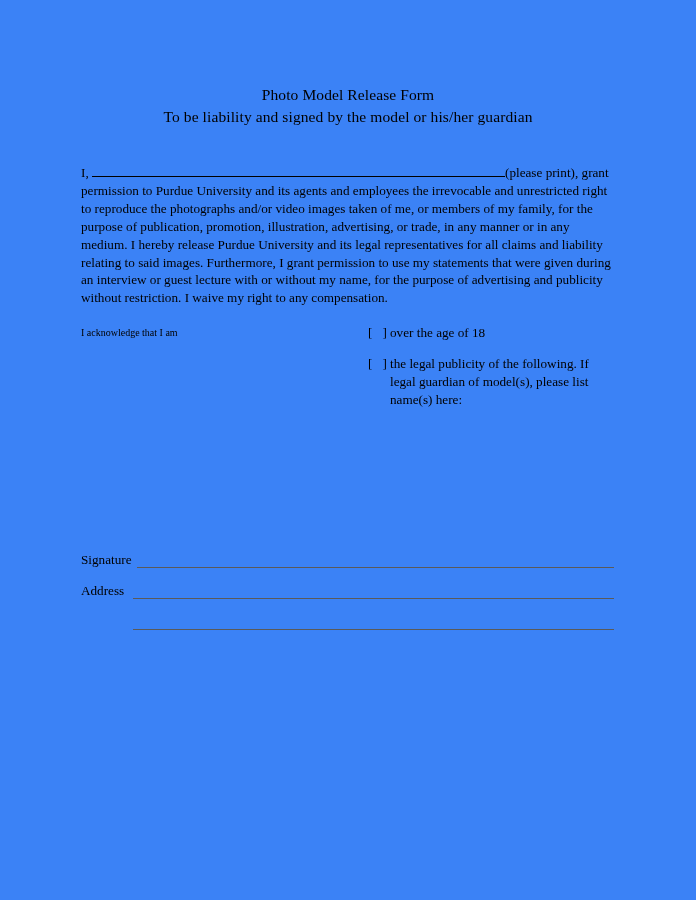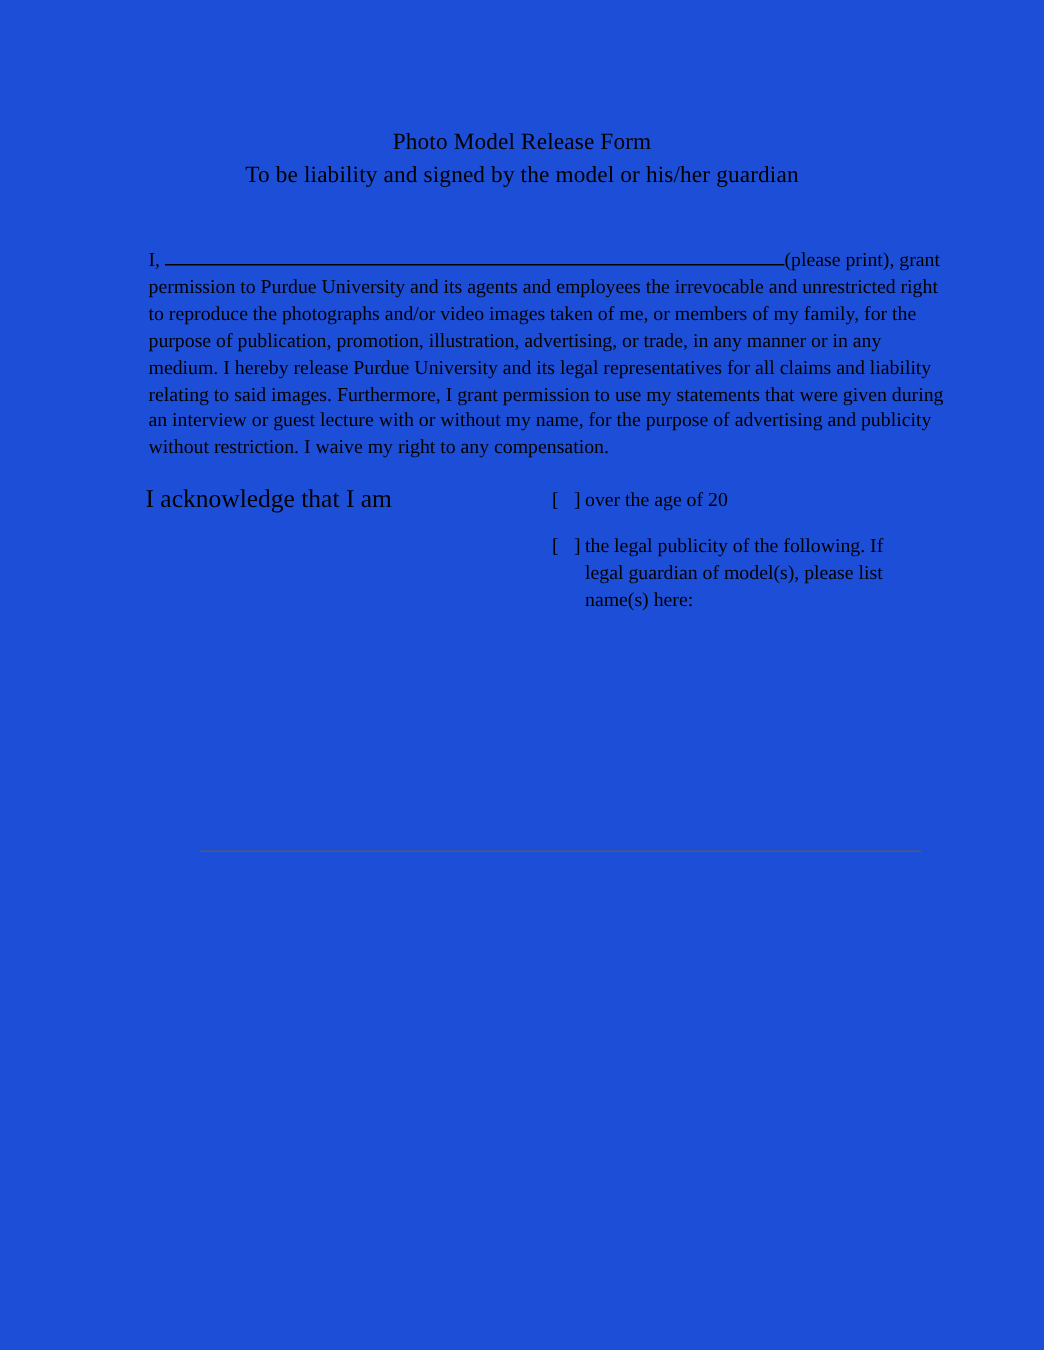--- a/index.html
+++ b/index.html
@@ -10,21 +10,21 @@
   }
   body {
     font-family: "Liberation Serif", "DejaVu Serif", serif;
     color: #000000;
     -webkit-font-smoothing: antialiased;
   }
   .page {
     position: relative;
     width: 696px;
     height: 900px;
-    background: #1d4ed8;
+    background: #3b82f6;
     overflow: hidden;
   }
 
   
   .title-block {
     position: absolute;
     left: 0;
     top: 84px;
     width: 696px;
     text-align: center;
@@ -32,21 +32,21 @@
   .title-line {
     font-size: 15.5px;
     line-height: 22px;
     letter-spacing: 0.1px;
     white-space: nowrap;
   }
 
   
   .body-block {
     position: absolute;
-    left: 99px;
+    left: 81px;
     top: 164px;
     width: 533px;
   }
   .para {
     font-size: 13.2px;
     line-height: 17.9px;
     text-align: left;
   }
   .fill-line {
     display: inline-block;
@@ -60,23 +60,23 @@
 
   
   .ack-block {
     position: absolute;
     left: 81px;
     top: 324px;
     width: 533px;
   }
   .ack-lead {
     position: absolute;
-    left: 16px;
+    left: 0;
     top: 0;
-    font-size: 17px;
+    font-size: 10px;
     line-height: 17.9px;
     white-space: nowrap;
   }
   .options {
     position: absolute;
     left: 287px;
     top: 0;
     width: 246px;
   }
   .option-row {
@@ -146,30 +146,38 @@
       <span class="fill-line"></span><span class="nowrap-tail">(please print),</span>
       <span>grant permission to Purdue University and its agents and employees the irrevocable and unrestricted right to reproduce the photographs and/or video images taken of me, or members of my family, for the purpose of publication, promotion, illustration, advertising, or trade, in any manner or in any medium. I hereby release Purdue University and its legal representatives for all claims and liability relating to said images. Furthermore, I grant permission to use my statements that were given during an interview or guest lecture with or without my name, for the purpose of advertising and publicity without restriction. I waive my right to any compensation.</span></div>
   </div>
 
   <div class="ack-block">
     <div class="ack-lead">I acknowledge that I am</div>
 
     <div class="options">
       <div class="option-row">
         <span class="checkbox">[  ]</span>
-        <span class="option-text">over the age of 20</span>
+        <span class="option-text">over the age of 18</span>
       </div>
 
       <div class="option-row second">
         <span class="checkbox">[  ]</span>
         <span class="option-text">the legal publicity of the following.  If legal guardian of model(s), please list name(s) here:</span>
       </div>
     </div>
   </div>
 
   <div class="sig-block">
     <div class="sig-row">
+      <span class="sig-label">Signature</span>
+      <span class="sig-rule signature"></span>
+    </div>
+    <div class="sig-row">
+      <span class="sig-label">Address</span>
+      <span class="sig-rule address"></span>
+    </div>
+    <div class="sig-row">
       <span class="sig-label"></span>
       <span class="sig-rule address2"></span>
     </div>
   </div>
 
 </div>
 
 </body></html>

